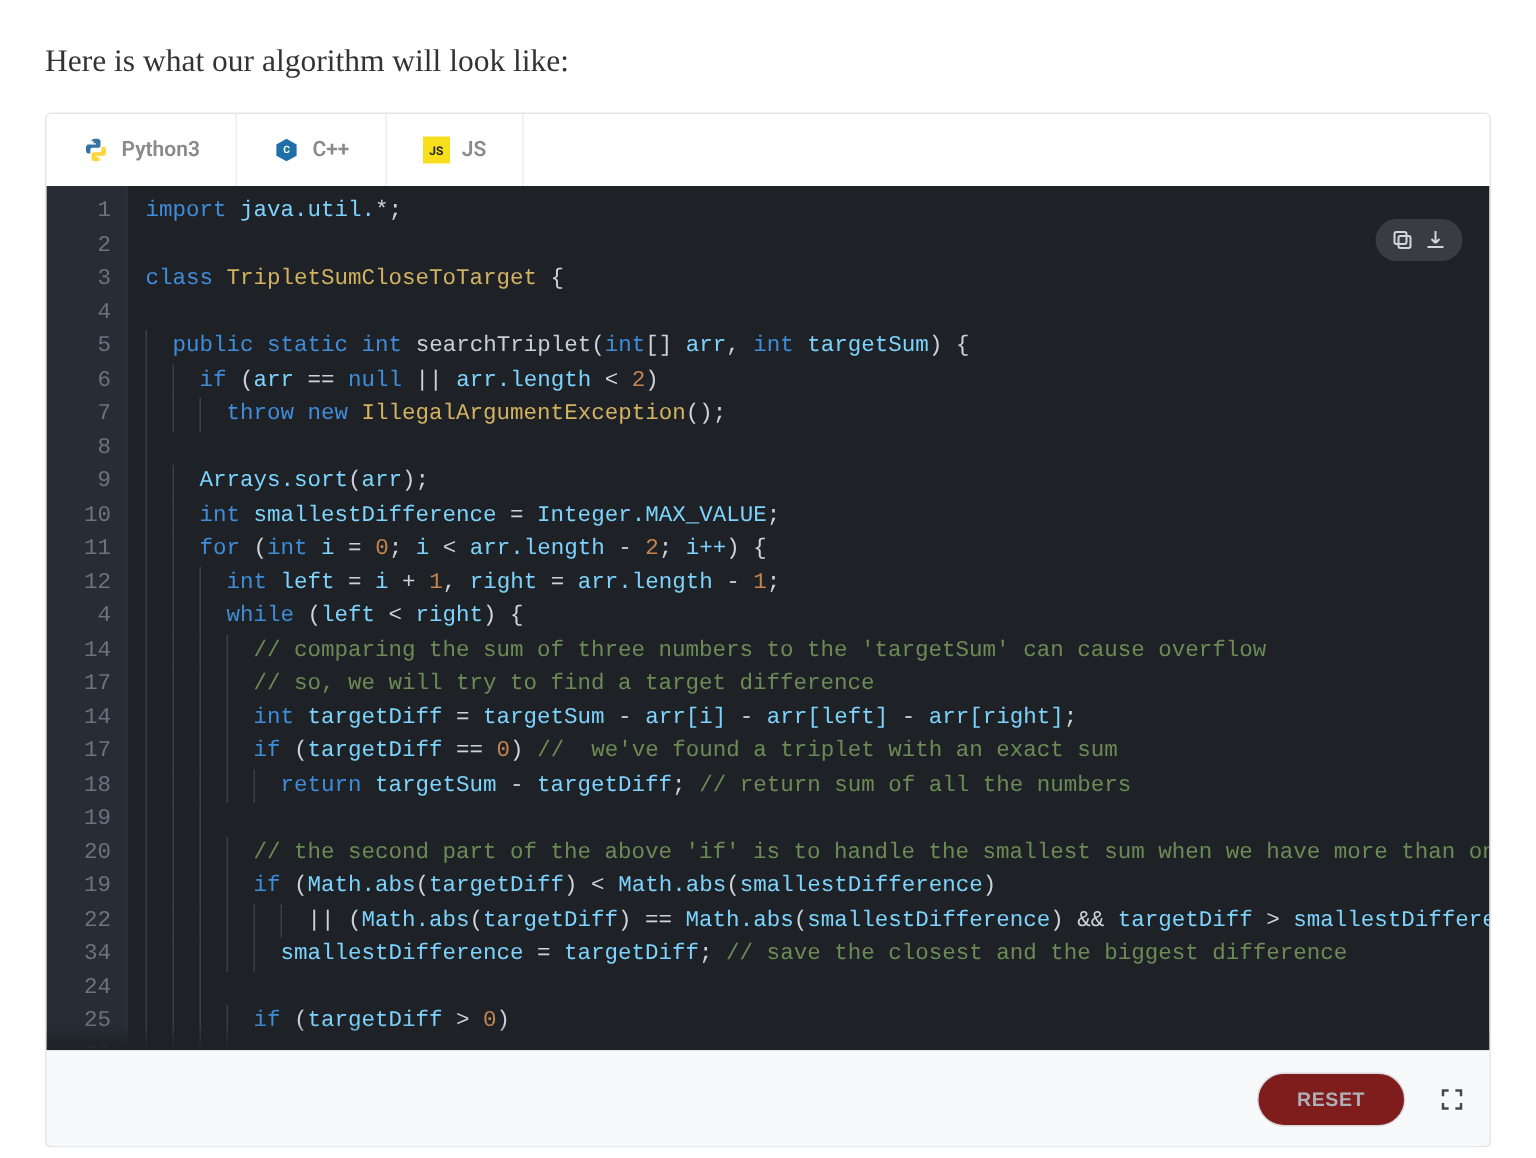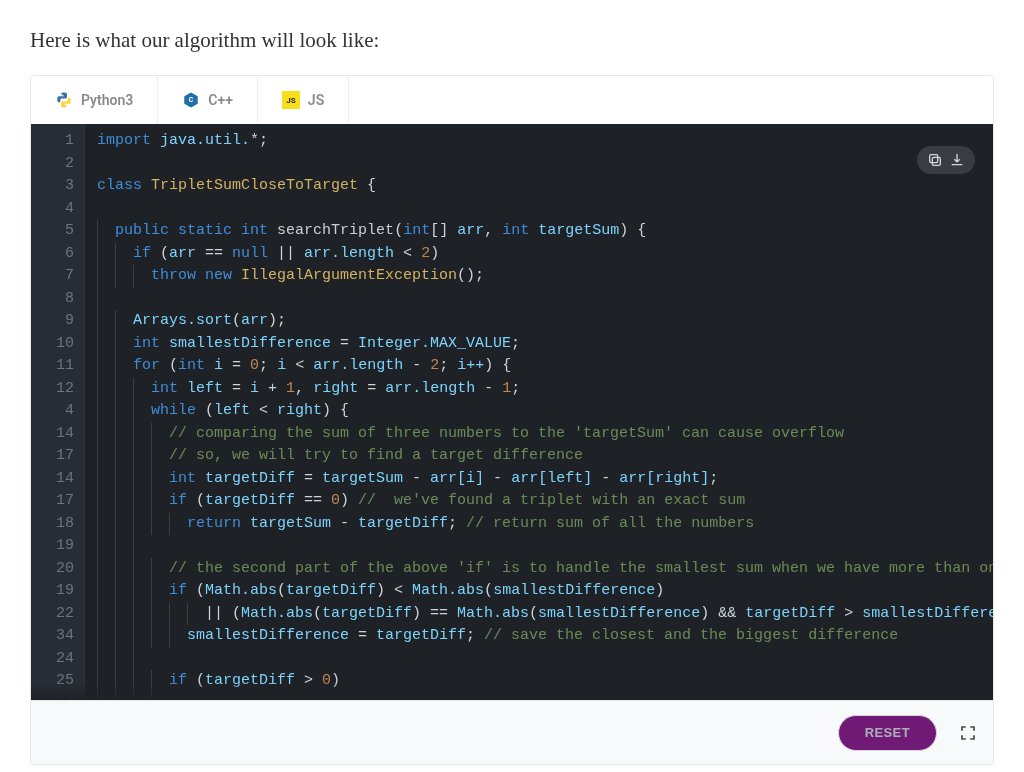--- a/index.html
+++ b/index.html
@@ -126,21 +126,21 @@
     font-weight: 700;
     letter-spacing: 0.4px;
     cursor: pointer;
     border: none;
     display: inline-flex;
     align-items: center;
     justify-content: center;
   }
   .btn-run { background: #4a36eb; color: #fff; min-width: 108px; }
   .btn-save { background: #fff; color: #4a36eb; border: 1.5px solid #4a36eb; min-width: 80px; }
-  .btn-reset { background: #701a75; color: #aeb0b8; border: 1.5px solid #d7d8de; min-width: 92px; }
+  .btn-reset { background: #7f1d1d; color: #aeb0b8; border: 1.5px solid #d7d8de; min-width: 92px; }
   .spacer { flex: 1; }
   .fs-icon { width: 18px; height: 18px; color: #44464c; cursor: pointer; margin-left: 12px; }
   .fade {
     position: absolute;
     left: 0; right: 0; bottom: 0;
     height: 18px;
     background: linear-gradient(to bottom, rgba(30,34,39,0) 0%, rgba(30,34,39,1) 100%);
     pointer-events: none;
   }
 </style>

